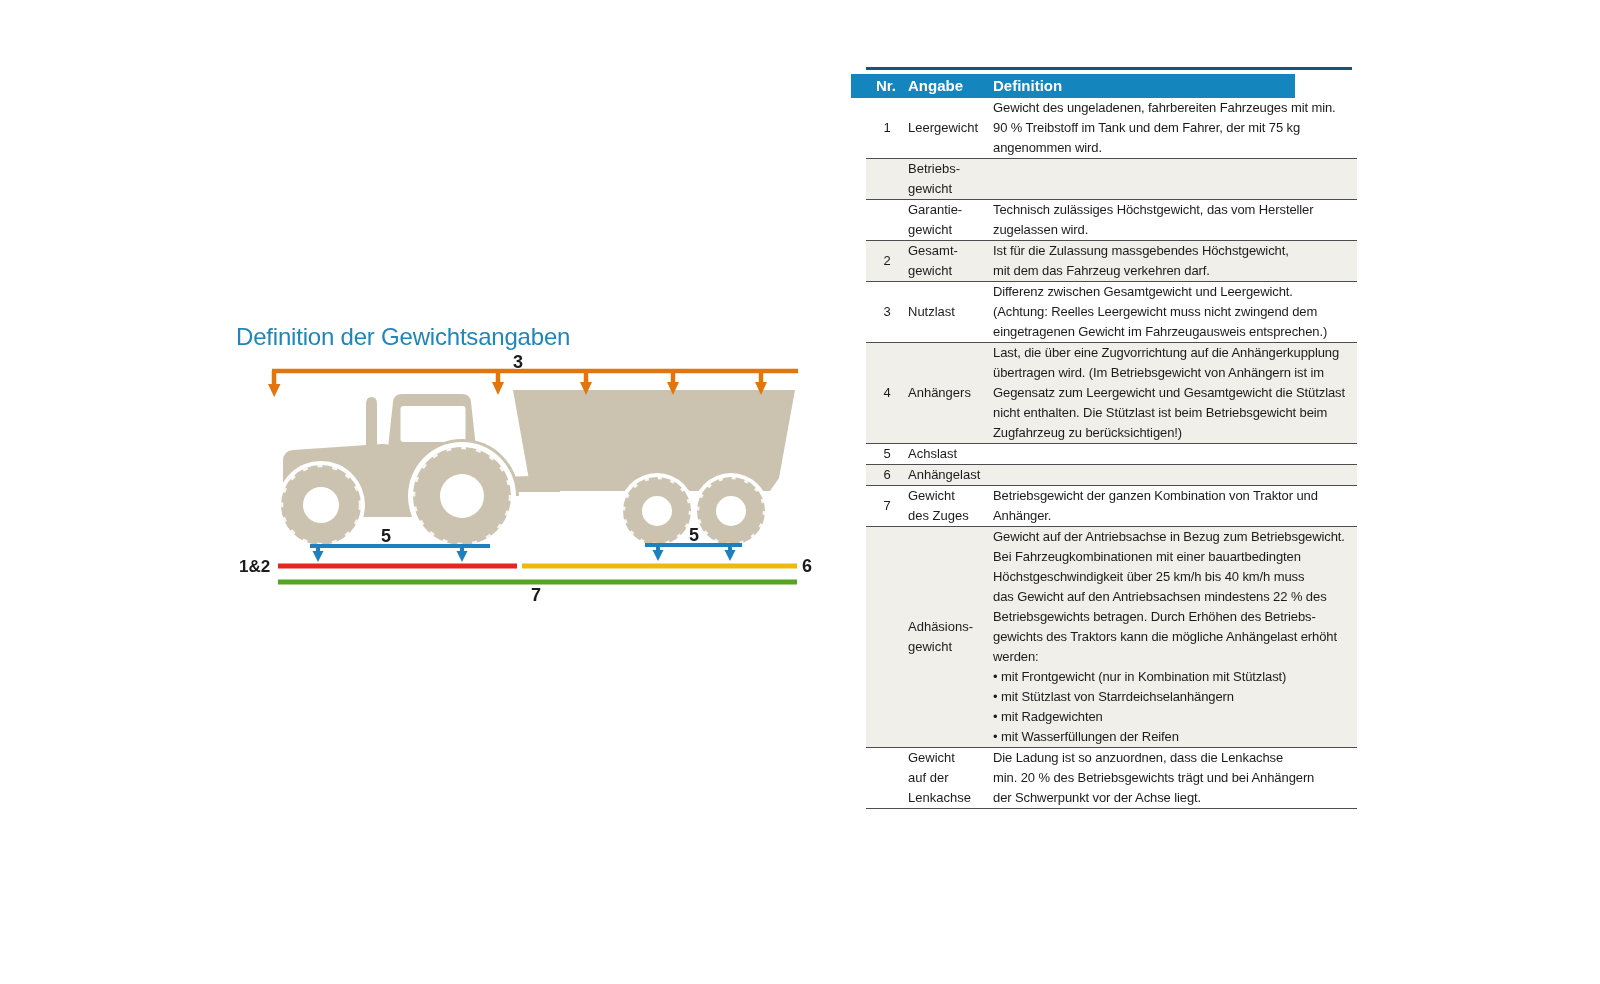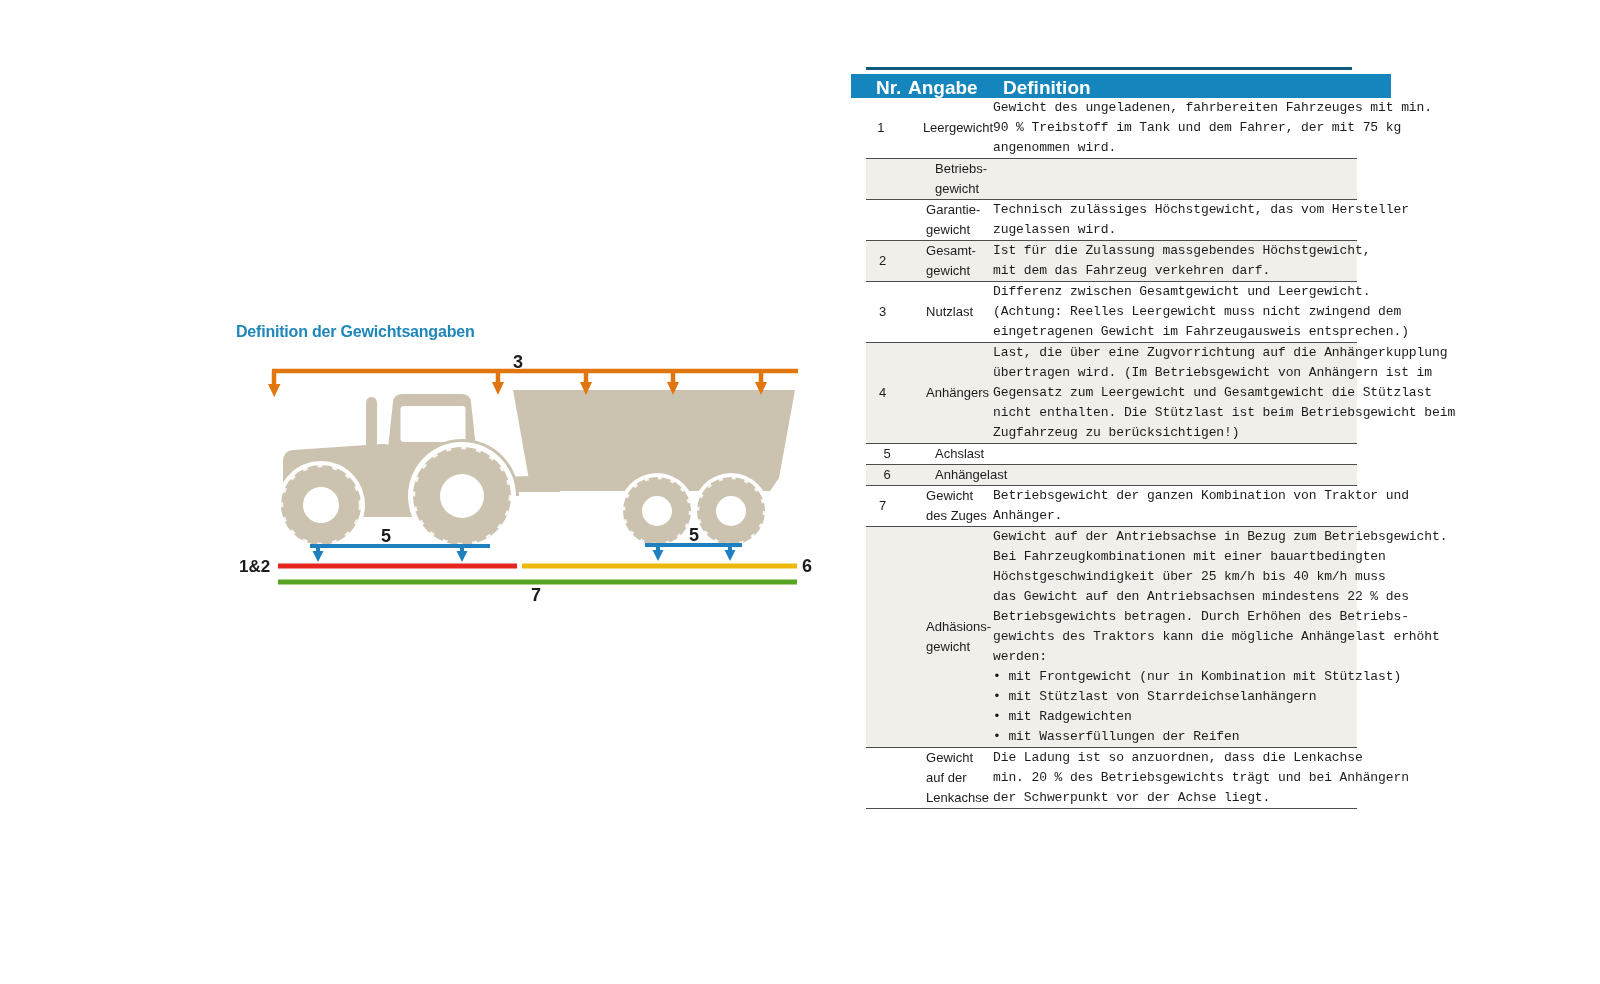--- a/index.html
+++ b/index.html
@@ -8,48 +8,48 @@
     position:relative;
     background:#ffffff;
     font-family:"Liberation Sans", sans-serif;
     color:#1c1c1c;
     overflow:hidden;
   }
 
   
   .diagram-title {
     position:absolute; left:236px; top:323px;
-    font-size:16px; font-weight:bold; color:#1e86b8;
+    font-size:24px; font-weight:normal; color:#1e86b8;
     letter-spacing:-0.2px; white-space:pre;
   }
   .diagram-svg { position:absolute; left:225px; top:335px; }
   .sil  { fill:#cbc3af; }
   .wht  { fill:#ffffff; }
   .lab  { font-family:"Liberation Sans",sans-serif; font-size:18px; font-weight:600;
           fill:#1c1c1c; paint-order:stroke; stroke:#ffffff; stroke-width:2px; }
   .lab-sm { font-size:17px; }
 
   
   .table-wrap { position:absolute; left:851px; top:67px; width:506px; }
   .table-topline { margin-left:15px; width:486px; height:3px; background:#0e587a; }
   .table-header {
-    margin-top:4px; position:relative; width:540px; height:24px;
-    background:#1486bd; color:#ffffff; font-size:19px; font-weight:bold;
+    margin-top:4px; position:relative; width:444px; height:24px;
+    background:#1486bd; color:#ffffff; font-size:15px; font-weight:bold;
   }
   .table-header span { position:absolute; top:3px; white-space:pre; }
   .h-nr  { left:25px; }
   .h-angabe { left:57px;text-align:right; }
-  .h-def { left:152px; }
+  .h-def { left:142px; }
 
   .table-body { margin-left:15px; width:491px; font-size:13px; line-height:20px; }
   .trow { display:flex; border-bottom:1px solid #4d4d4d; background:#ffffff; }
   .trow.shaded { background:#f0efe9; }
   .c-nr  { width:42px; display:flex; align-items:center; justify-content:center; white-space:pre; }
-  .c-angabe { width:85px; display:flex; align-items:center; white-space:pre;margin-left:27px; }
-  .c-def { width:364px; white-space:pre; letter-spacing:-0.1px;font-family:Liberation Mono, monospace; }
+  .c-angabe { width:85px; display:flex; align-items:center; white-space:pre; }
+  .c-def { width:364px; white-space:pre; letter-spacing:-0.1px; }
 </style>
 </head>
 <body>
 
 <div class="diagram-title">Definition der Gewichtsangaben</div>
 
 <svg class="diagram-svg" width="610" height="275" viewBox="225 335 610 275">
 
   <g>
     <path class="sil" d="M513 390 L795 390 L779 478 L770 491 L531 491 Z"></path>

